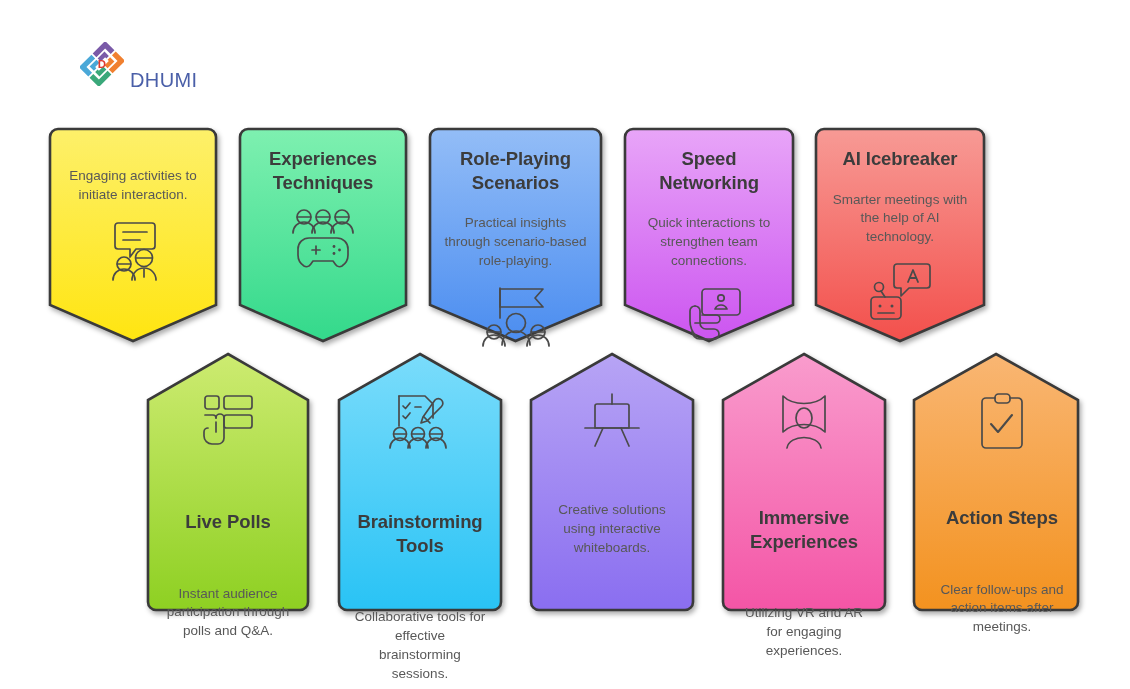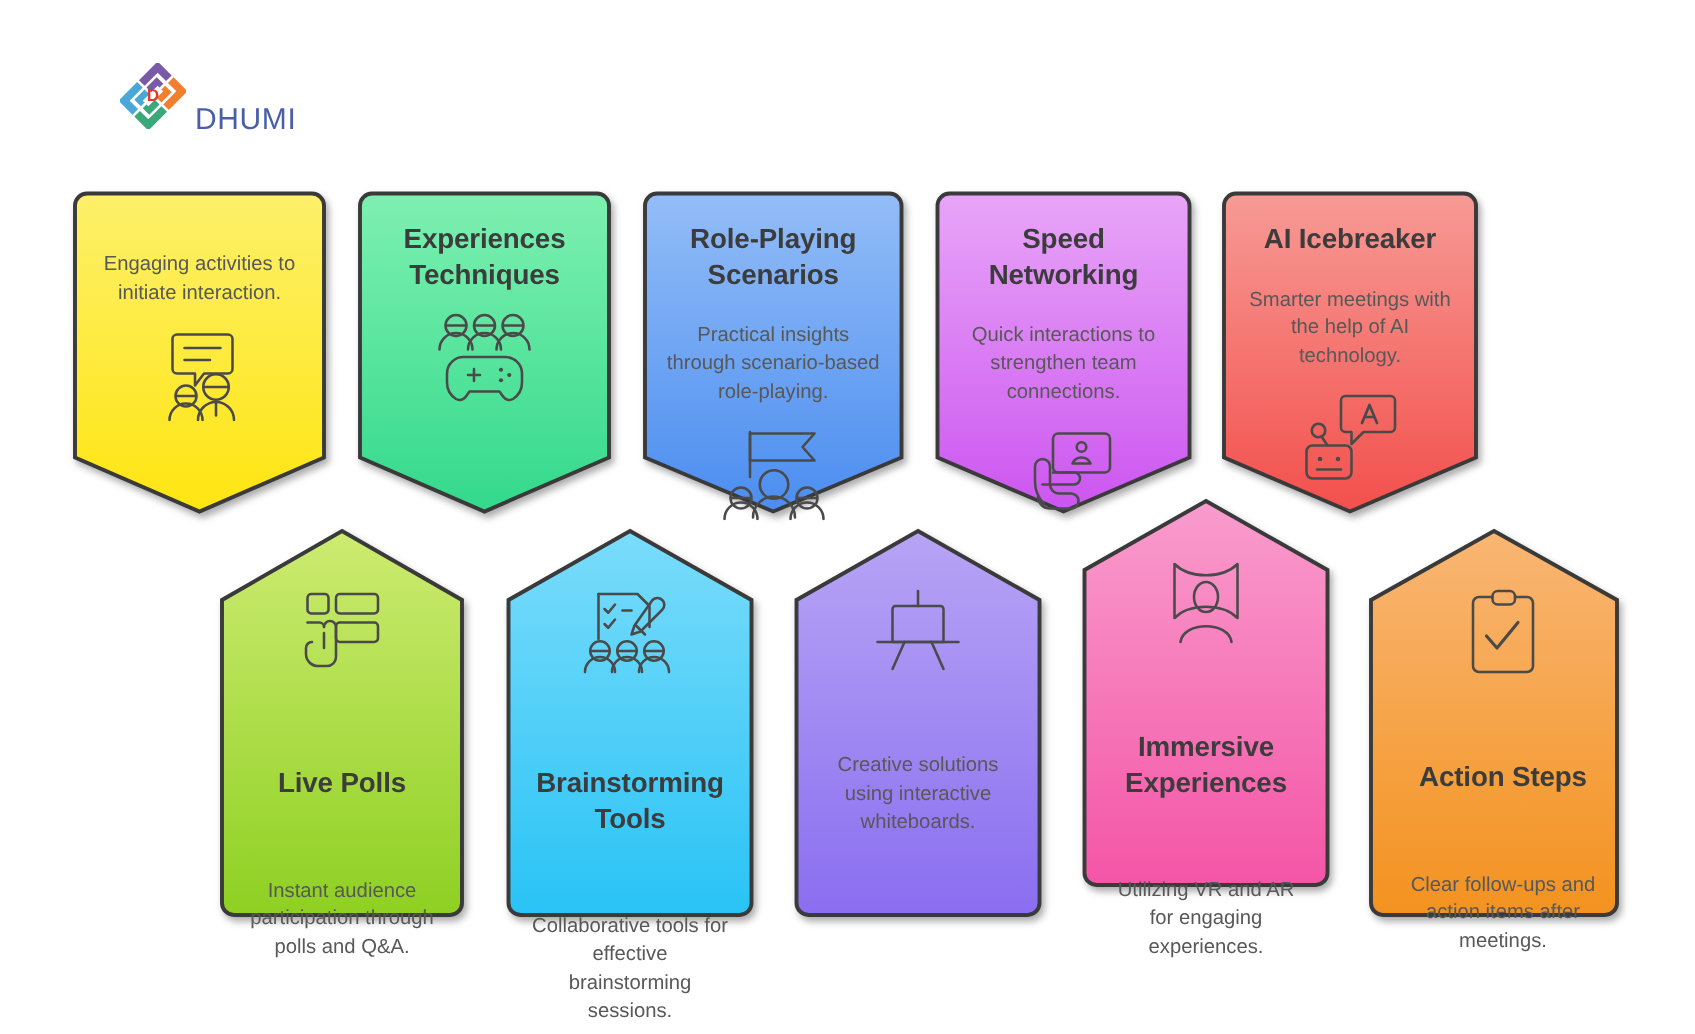--- a/index.html
+++ b/index.html
@@ -370,21 +370,21 @@
           <path d="M16 12 H46 a2 2 0 0 1 2 2 V36 H14 V14 a2 2 0 0 1 2 -2 Z"></path>
           <line x1="4" y1="36" x2="58" y2="36"></line>
           <line x1="22" y1="36" x2="14" y2="54"></line>
           <line x1="40" y1="36" x2="48" y2="54"></line>
         </svg>
       </div>
       <div class="card-desc">Creative solutions using interactive whiteboards.</div>
     </div>
   </div>
 
-  <div class="card row-bottom" style="left:721px; top:332px; width:166px; height:260px;">
+  <div class="card row-bottom" style="left:721px; top:352px; width:166px; height:260px;">
     <div class="card-shape">
       <svg viewBox="0 0 166 260" preserveAspectRatio="none">
         <defs>
             <linearGradient id="g9" x1="0" y1="0" x2="0" y2="1">
           <stop offset="0" stop-color="#f99ccd"></stop>
               <stop offset="1" stop-color="#f455a6"></stop>
         </linearGradient>
           </defs>
         <path d="M83 2 L164 48 V250 a8 8 0 0 1 -8 8 H10 a8 8 0 0 1 -8 -8 V48 Z" fill="url(#g9)" stroke="#3a3a3a" stroke-width="2.6"></path>
       </svg>

